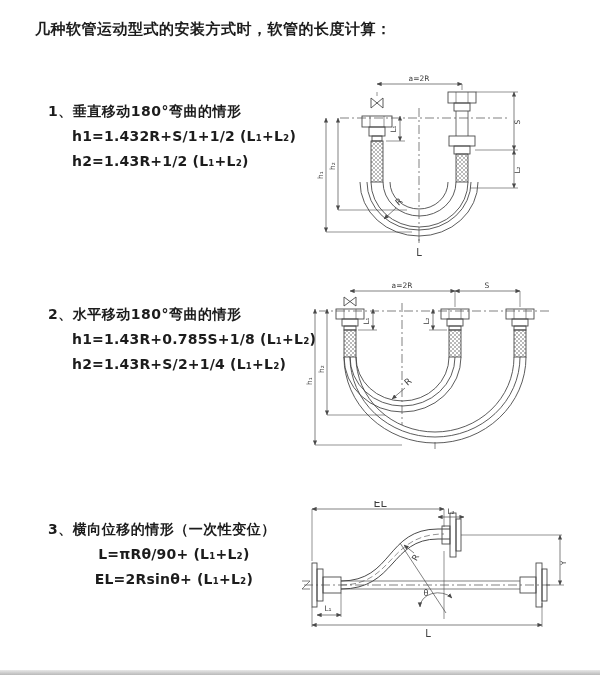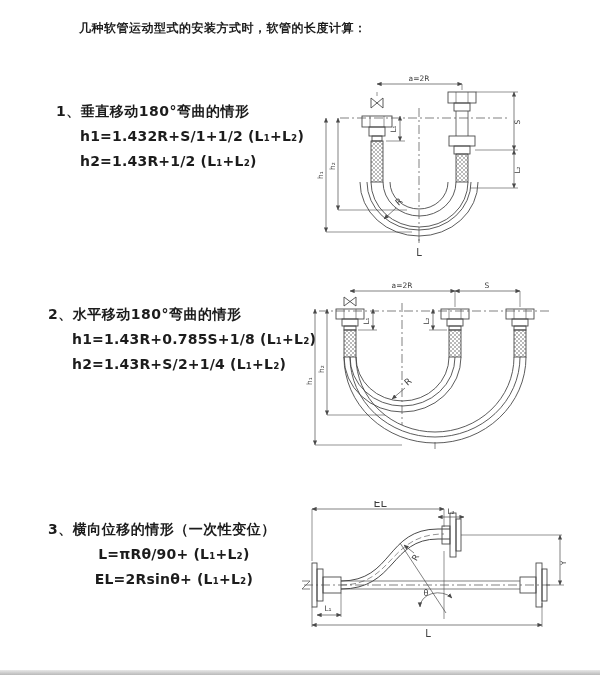--- a/index.html
+++ b/index.html
@@ -3,27 +3,27 @@
 <meta charset="utf-8">
 <style>
   html,body{margin:0;padding:0;}
   body{
     width:600px;height:675px;background:#ffffff;position:relative;
     font-family:"DejaVu Sans","Liberation Sans",sans-serif;
     color:#1c1c1c;overflow:hidden;
   }
   .page{position:absolute;inset:0;background:#fff;}
   .page-title{
-    position:absolute;left:35px;top:20px;font-size:12px;font-weight:bold;
-    letter-spacing:0.5px;white-space:nowrap;margin-left:44px;
+    position:absolute;left:35px;top:20px;font-size:15px;font-weight:bold;
+    letter-spacing:0.5px;white-space:nowrap;
   }
   .text-block{position:absolute;white-space:nowrap;}
   .sec-heading{font-size:14px;font-weight:bold;letter-spacing:0.5px;margin-bottom:7px;}
   .formula-line{font-size:14px;font-weight:bold;margin-left:24px;margin-bottom:9px;letter-spacing:0.2px;}
-  #s1-text{left:56px;top:103px;}
+  #s1-text{left:48px;top:103px;}
   #s2-text{left:48px;top:306px;}
   #s3-text{left:48px;top:521px;text-align:center;}
   .diagram{position:absolute;}
   #d1{left:312px;top:70px;}
   #d2{left:305px;top:281px;}
   #d3{left:298px;top:501px;}
   svg text{font-family:"DejaVu Sans","Liberation Sans",sans-serif;fill:#3d3d3d;}
   .bottom-edge{position:absolute;left:0;right:0;bottom:0;height:5px;
     background:linear-gradient(#e8e8e8,#b9b9b9);}
 </style>

